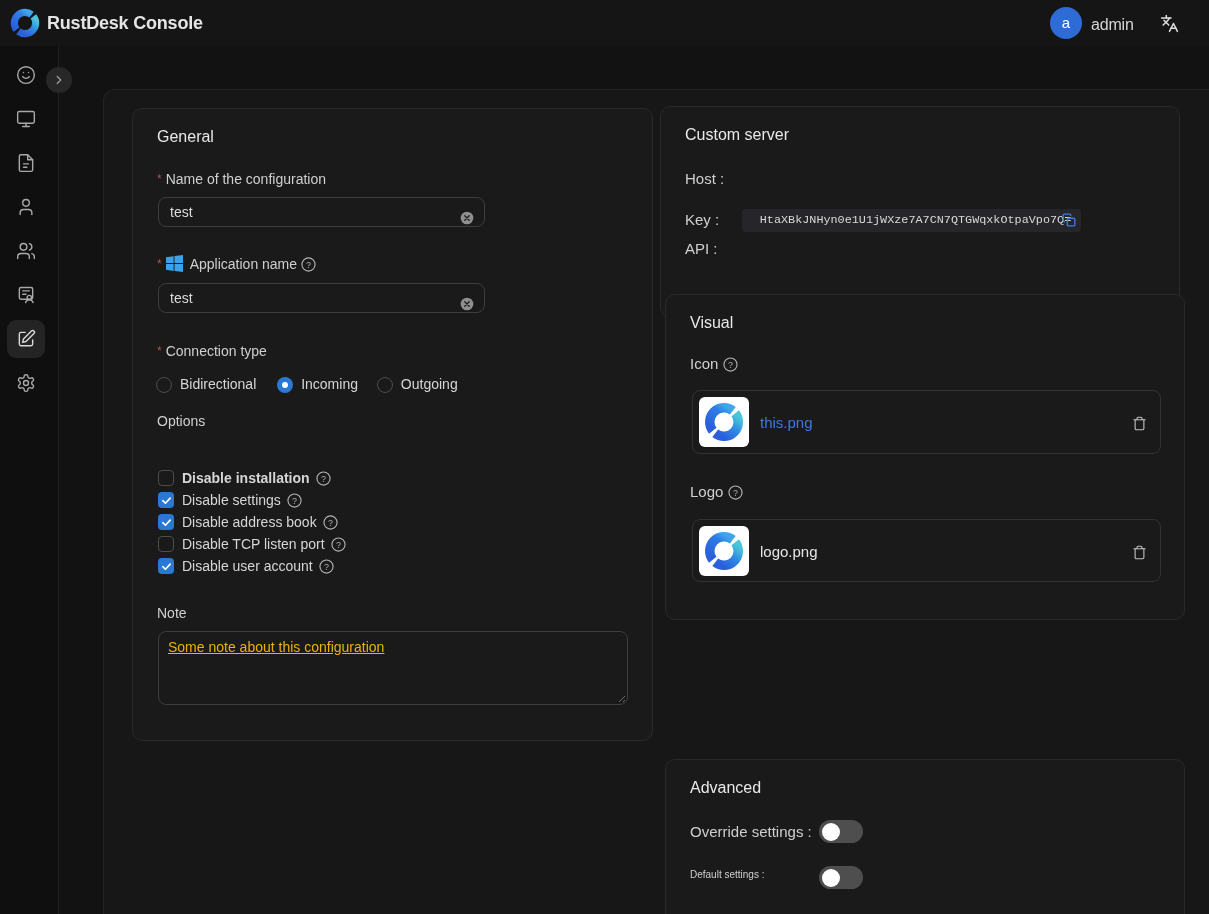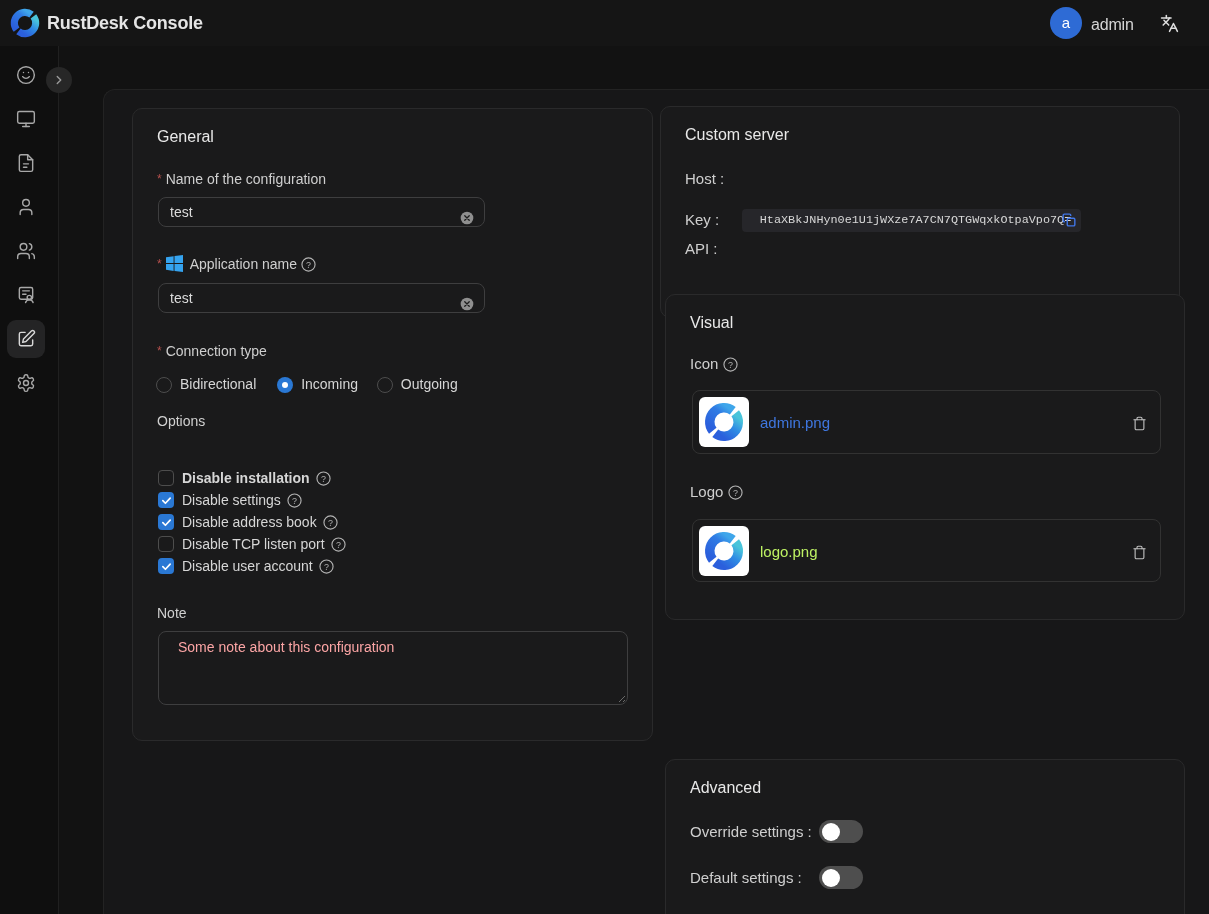--- a/index.html
+++ b/index.html
@@ -226,21 +226,21 @@
         </span>
         <span class="cbl">Disable user account</span>
         <svg class="qm" width="15" height="15" viewBox="0 0 16 16">
           <circle cx="8" cy="8" r="7" fill="none" stroke="#b4b4b4" stroke-width="1.2"></circle>
           <text x="8" y="11.4" font-size="9.5" fill="#b4b4b4" text-anchor="middle" font-family="Liberation Sans">?</text>
         </svg>
       </div>
 
     <div class="lbl" style="left:24px; top:496px; color:#d0d0d0;">Note</div>
     <div style="position:absolute; left:25px; top:522px; width:470px; height:74px; border:1px solid #3e3e3f; border-radius:8px; background:#1a1a1b;">
-      <div style="position:absolute; left:19px; top:7px; font-size:14px; color:#fca5a5;">Some note about this configuration</div>
+      <div style="position:absolute; left:9px; top:7px; font-size:14px; color:#eab308;text-decoration:underline;">Some note about this configuration</div>
       <svg style="position:absolute; right:1px; bottom:1px;" width="10" height="10" viewBox="0 0 10 10">
           <path d="M9 3 3 9M9 7 7 9" stroke="#6a6a6a" stroke-width="1"></path>
         </svg>
     </div>
   </div>
 
   <div class="card" style="left:556px; top:16px; width:520px; height:212px;text-align:center;">
     <div class="cardtitle">Custom server</div>
     <div class="lbl" style="left:24px; top:63px; font-size:15px;">Host :</div>
     <div class="lbl" style="left:24px; top:104px; font-size:15px;">Key :</div>
@@ -257,49 +257,49 @@
           <circle cx="8" cy="8" r="7" fill="none" stroke="#b4b4b4" stroke-width="1.2"></circle>
           <text x="8" y="11.4" font-size="9.5" fill="#b4b4b4" text-anchor="middle" font-family="Liberation Sans">?</text>
         </svg></div>
     <div style="position:absolute; left:26px; top:95px; width:469px; height:64px; border:1px solid #323232; border-radius:8px;">
       <div style="position:absolute; left:6px; top:6px; width:50px; height:50px; background:#fff; border-radius:6px; display:flex; align-items:center; justify-content:center;">
         <svg width="40" height="40" viewBox="0 0 40 40">
           <path d="M 28.77 8.77 A 14.25 14.25 0 0 0 8.77 28.77" fill="none" stroke="url(#ga)" stroke-width="9.5"></path>
           <path d="M 31.23 11.23 A 14.25 14.25 0 0 1 11.23 31.23" fill="none" stroke="url(#gb)" stroke-width="9.5"></path>
         </svg>
       </div>
-      <div style="position:absolute; left:67px; top:23px; font-size:15px; color:#3f77e0;">admin.png</div>
+      <div style="position:absolute; left:67px; top:23px; font-size:15px; color:#3f77e0;">this.png</div>
       <svg style="position:absolute; right:13px; top:25px;" width="15" height="15" viewBox="0 0 24 24" fill="none" stroke="#c0c0c0" stroke-width="1.8" stroke-linecap="round" stroke-linejoin="round">
           <path d="M3 6h18"></path>
           <path d="M19 6v14a2 2 0 0 1-2 2H7a2 2 0 0 1-2-2V6"></path>
           <path d="M8 6V4a2 2 0 0 1 2-2h4a2 2 0 0 1 2 2v2"></path>
         </svg>
     </div>
     <div class="lbl" style="left:24px; top:188px; font-size:15px;">Logo <svg class="qm" width="15" height="15" viewBox="0 0 16 16">
           <circle cx="8" cy="8" r="7" fill="none" stroke="#b4b4b4" stroke-width="1.2"></circle>
           <text x="8" y="11.4" font-size="9.5" fill="#b4b4b4" text-anchor="middle" font-family="Liberation Sans">?</text>
         </svg></div>
     <div style="position:absolute; left:26px; top:224px; width:469px; height:63px; border:1px solid #323232; border-radius:8px;">
       <div style="position:absolute; left:6px; top:6px; width:50px; height:50px; background:#fff; border-radius:6px; display:flex; align-items:center; justify-content:center;">
         <svg width="40" height="40" viewBox="0 0 40 40">
           <path d="M 28.77 8.77 A 14.25 14.25 0 0 0 8.77 28.77" fill="none" stroke="url(#ga)" stroke-width="9.5"></path>
           <path d="M 31.23 11.23 A 14.25 14.25 0 0 1 11.23 31.23" fill="none" stroke="url(#gb)" stroke-width="9.5"></path>
         </svg>
       </div>
-      <div style="position:absolute; left:67px; top:23px; font-size:15px; color:#bef264;">logo.png</div>
+      <div style="position:absolute; left:67px; top:23px; font-size:15px; color:#e5e5e5;">logo.png</div>
       <svg style="position:absolute; right:13px; top:25px;" width="15" height="15" viewBox="0 0 24 24" fill="none" stroke="#c0c0c0" stroke-width="1.8" stroke-linecap="round" stroke-linejoin="round">
           <path d="M3 6h18"></path>
           <path d="M19 6v14a2 2 0 0 1-2 2H7a2 2 0 0 1-2-2V6"></path>
           <path d="M8 6V4a2 2 0 0 1 2-2h4a2 2 0 0 1 2 2v2"></path>
         </svg>
     </div>
   </div>
 
 
   <div class="card" style="left:561px; top:669px; width:520px; height:320px;">
     <div class="cardtitle">Advanced</div>
     <div class="lbl" style="left:24px; top:63px; font-size:15px;">Override settings :</div>
     <div class="switch" style="left:153px; top:60px;"></div>
-    <div class="lbl" style="left:24px; top:109px; font-size:15px;">Default settings :</div>
+    <div class="lbl" style="left:24px; top:109px; font-size:10px;">Default settings :</div>
     <div class="switch" style="left:153px; top:106px;"></div>
   </div>
 
 </div>
 
 </body></html>

